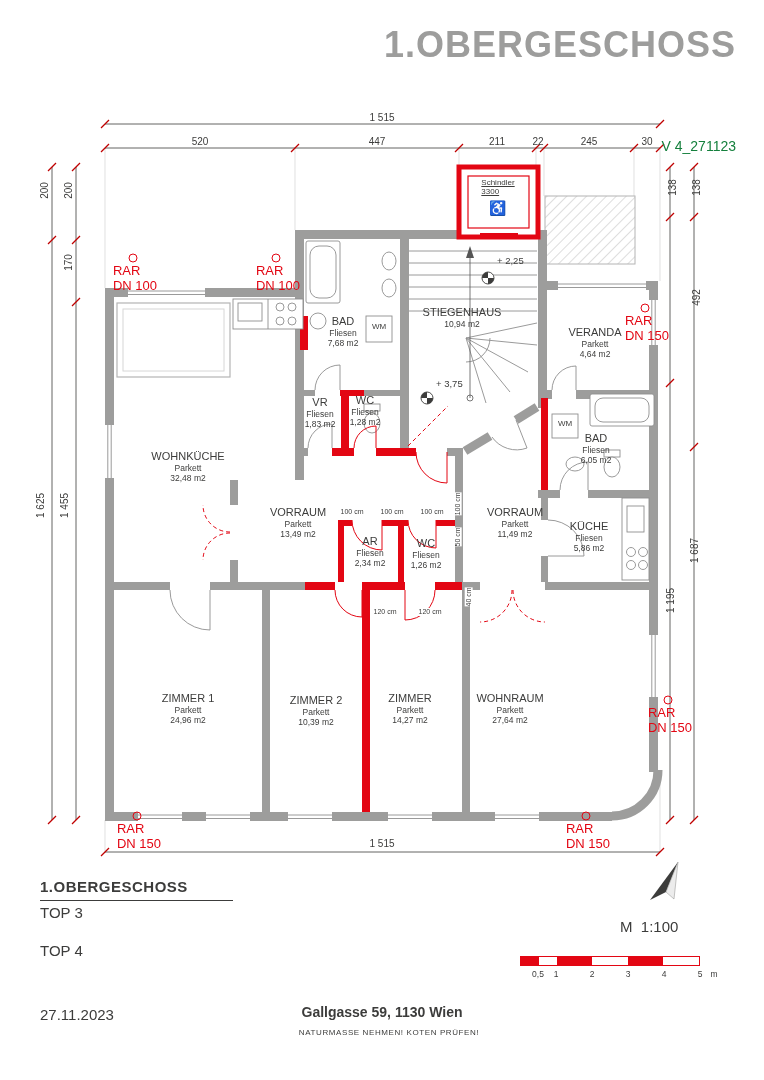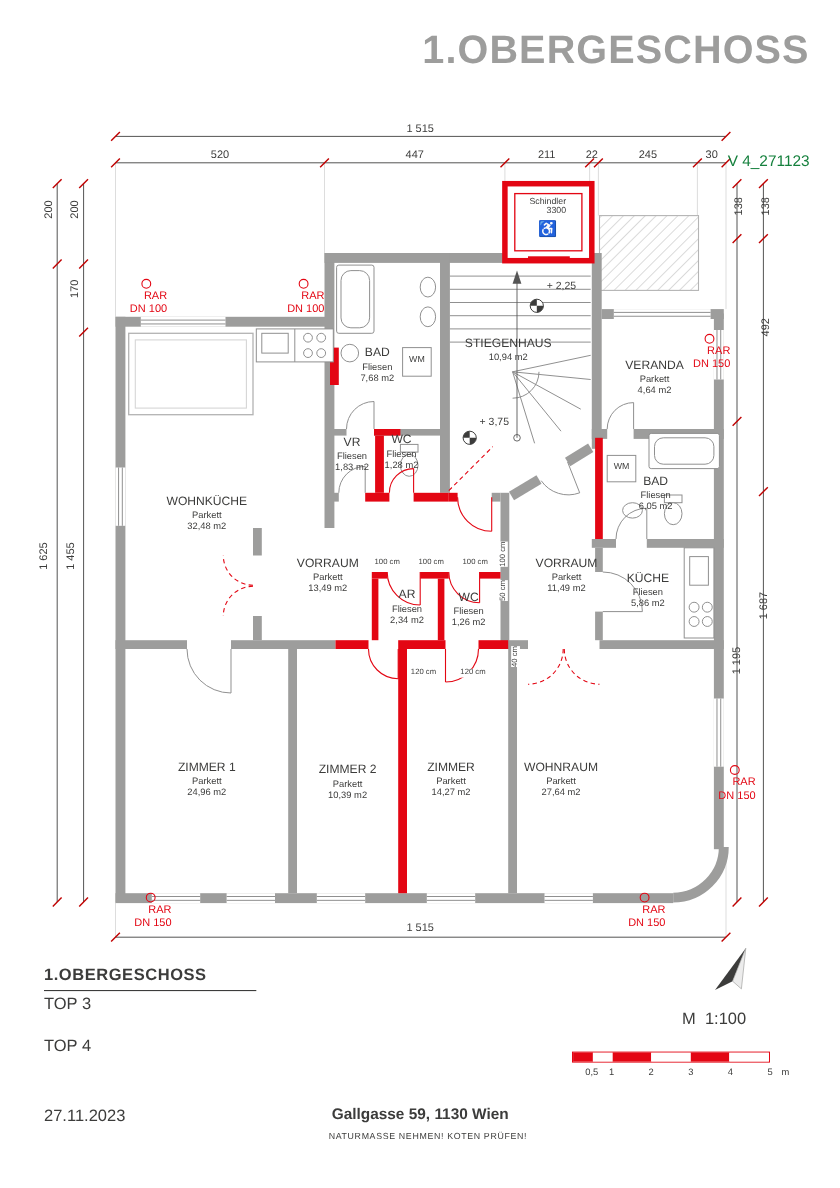--- a/index.html
+++ b/index.html
@@ -13,24 +13,24 @@
   
   .dimh{position:absolute;transform:translateX(-50%);font-size:10px;white-space:nowrap;}
   .dimv{position:absolute;font-size:10px;transform:rotate(-90deg);white-space:nowrap;}
   
   .room{position:absolute;transform:translateX(-50%);text-align:center;line-height:1.2;}
   .rname{font-size:11px;}
   .rsub{font-size:8.5px;}
   
   .sdim{position:absolute;transform:translateX(-50%);font-size:7px;background:#fff;padding:0 1px;line-height:1.1;white-space:nowrap;}
   .sdimv{position:absolute;font-size:7px;background:#fff;transform:rotate(-90deg);white-space:nowrap;line-height:1.1;}
-  .rar{position:absolute;transform:translateX(-50%);text-align:right;font-size:10px;color:#e30613;line-height:1.15;white-space:nowrap;}
+  .rar{position:absolute;transform:translateX(-50%);text-align:left;font-size:13px;color:#e30613;line-height:1.15;white-space:nowrap;}
   .wm{position:absolute;transform:translateX(-50%);font-size:8px;}
   .lvl{position:absolute;font-size:9.5px;white-space:nowrap;}
-  .elev{position:absolute;transform:translateX(-50%);text-align:right;font-size:8px;line-height:1.15;}
+  .elev{position:absolute;transform:translateX(-50%);text-align:left;font-size:8px;line-height:1.15;text-decoration:underline;}
   .wheel{position:absolute;transform:translateX(-50%);font-size:14px;}
   
   .ftitle{position:absolute;left:40px;top:878px;font-size:15px;font-weight:bold;letter-spacing:.5px;
           border-bottom:1.5px solid #3c3c3b;padding:0 45px 5px 0;}
   .ftop{position:absolute;left:40px;font-size:15px;}
   .fscale{position:absolute;left:620px;top:918px;font-size:15px;white-space:pre;}
   .sbar{position:absolute;left:520px;top:956px;width:180px;height:10px;border:1.2px solid #e30613;
         box-sizing:border-box;display:flex;}
   .sseg{height:100%;}
   .sred{background:#e30613;}

